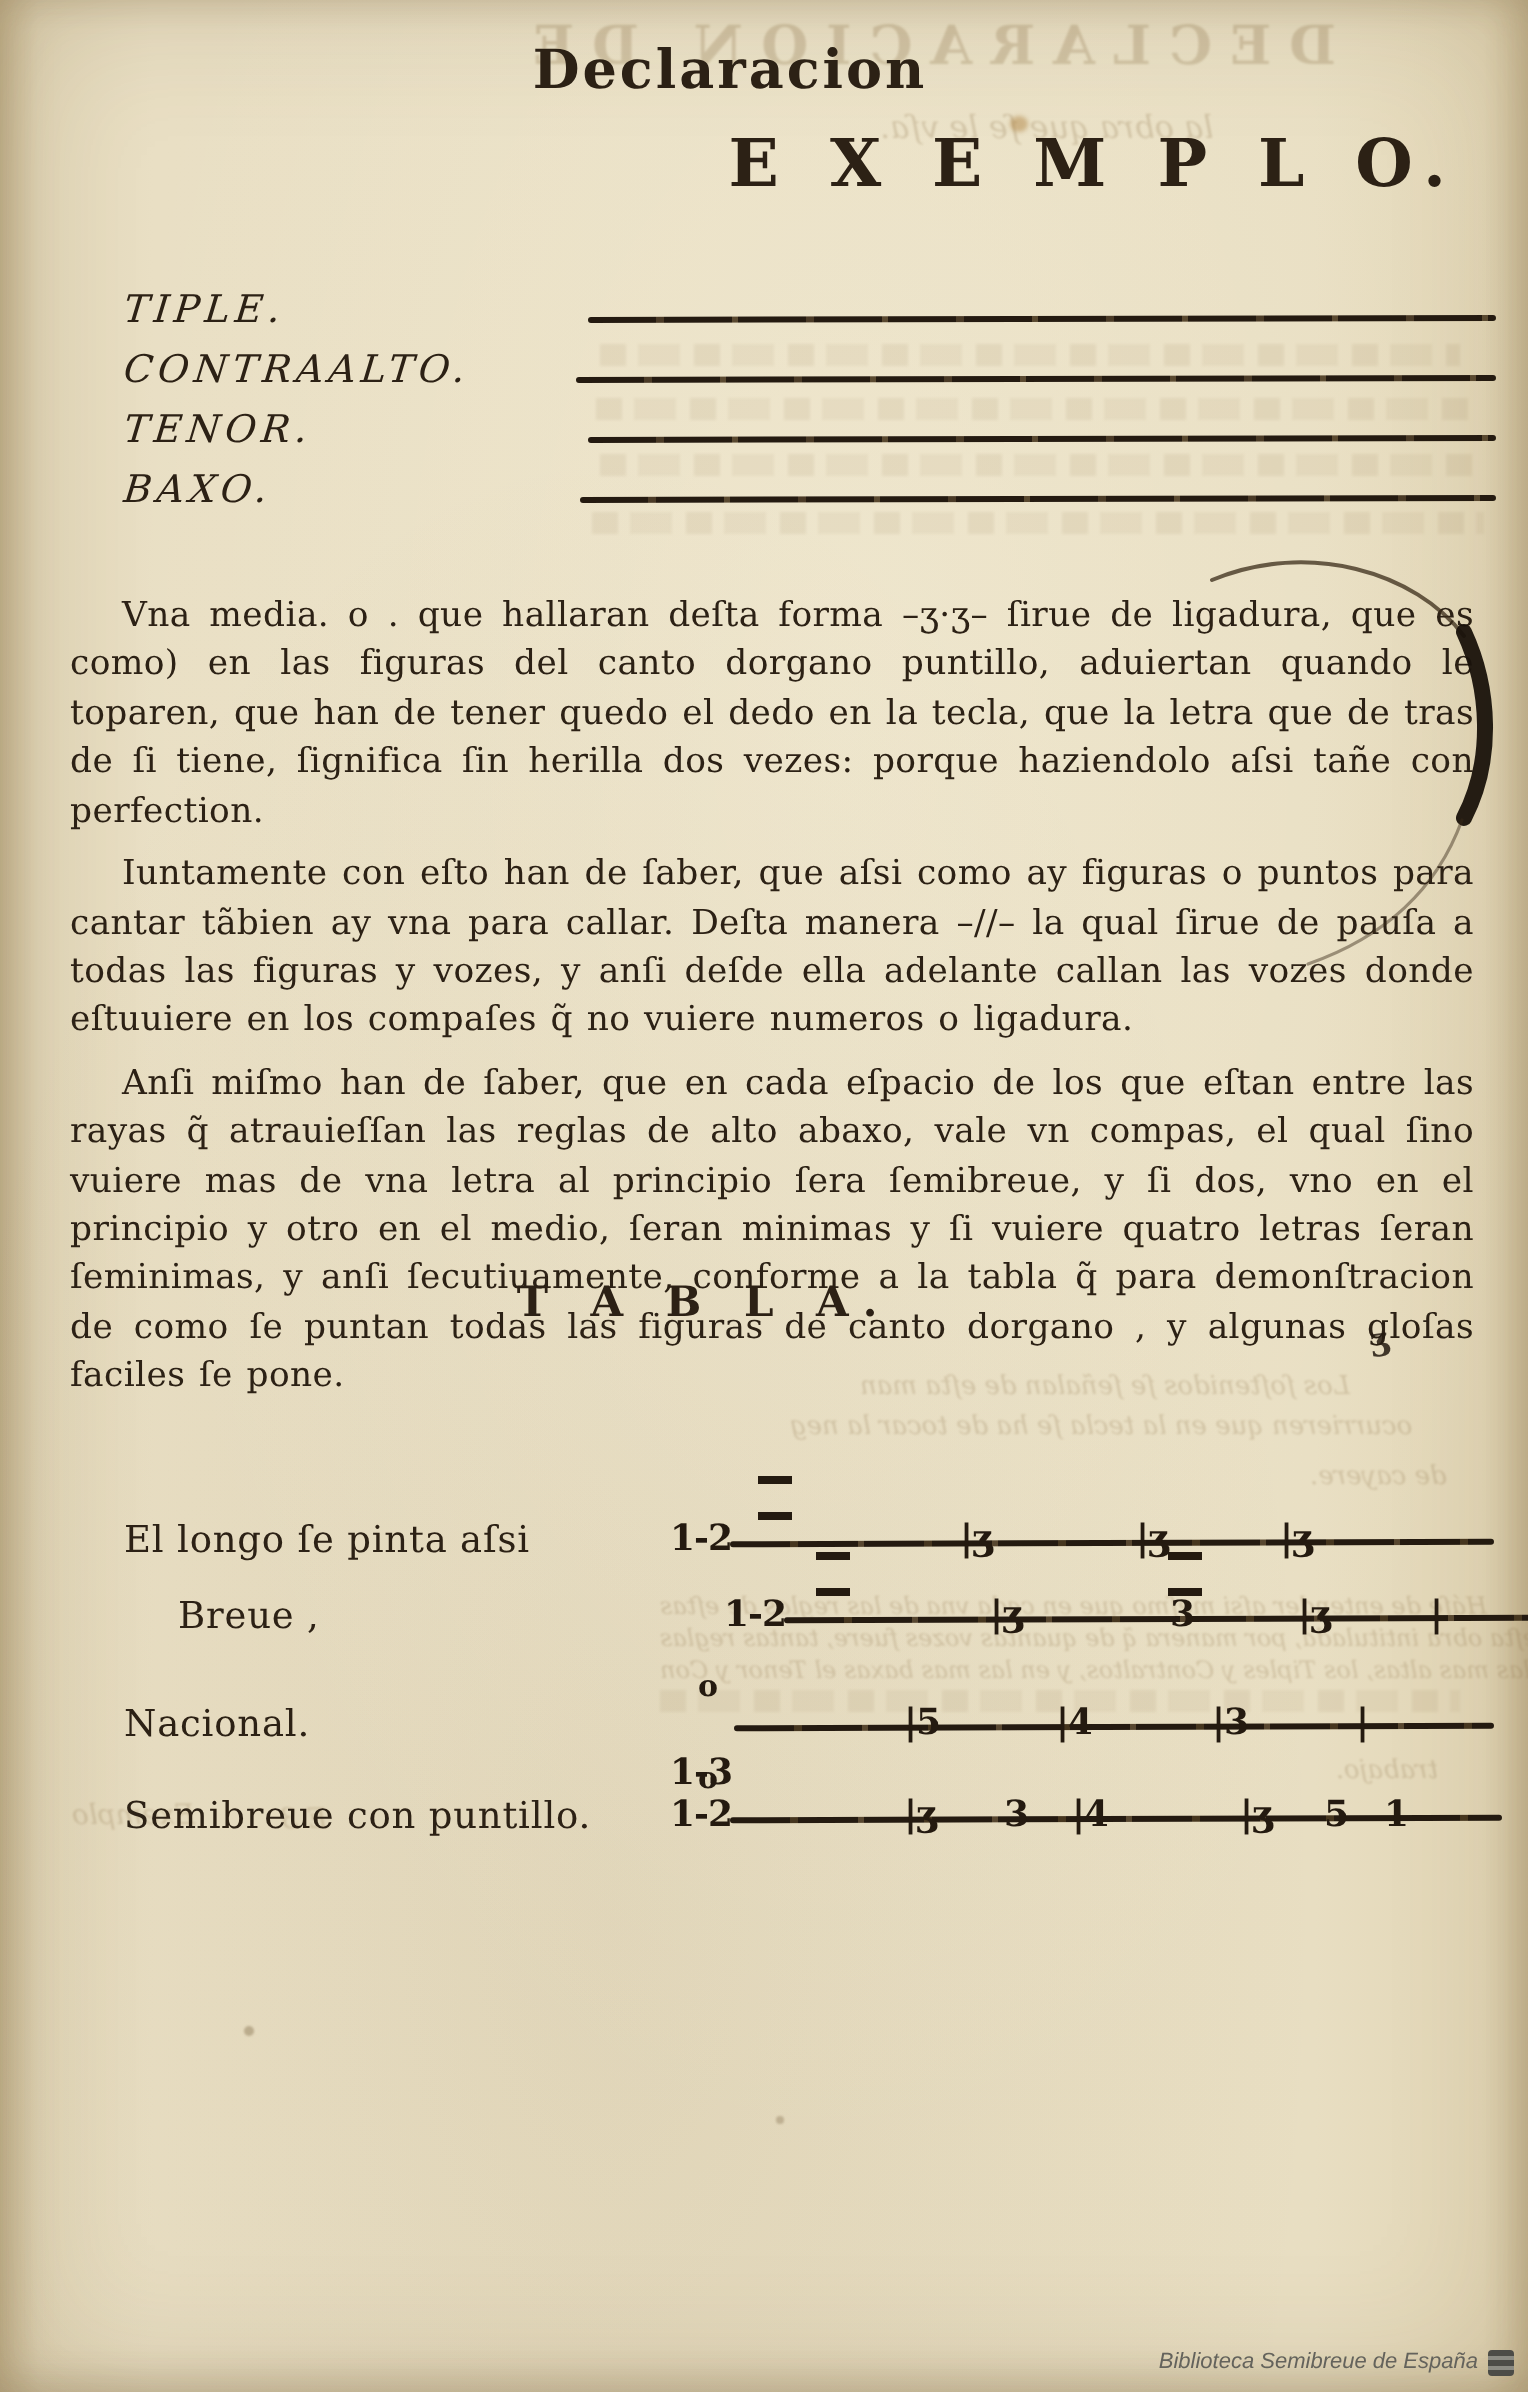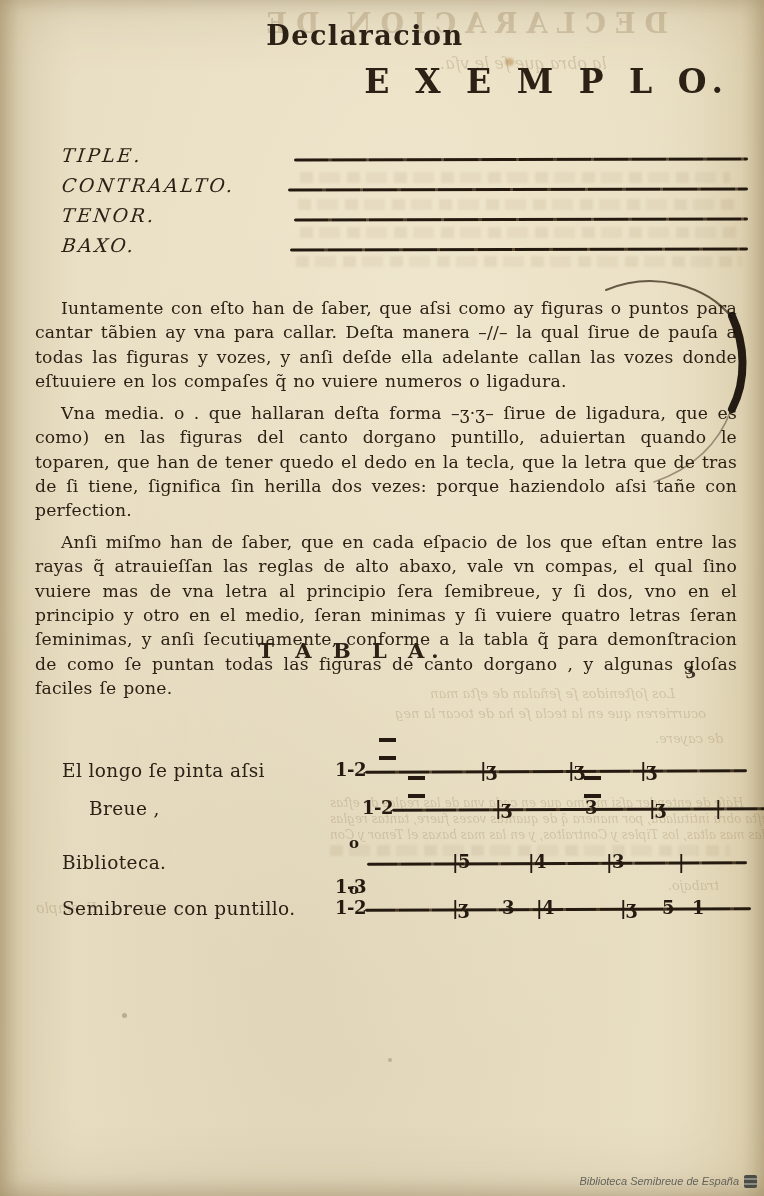--- a/index.html
+++ b/index.html
@@ -134,22 +134,22 @@
         <span class="voice-label">TENOR.</span>
         <div class="voice-line"></div>
       </div>
       <div class="voice-row">
         <span class="voice-label">BAXO.</span>
         <div class="voice-line"></div>
       </div>
     </div>
 
   <div class="paras" id="paras">
+      <p class="body-para">Vna media. o . que hallaran deſta forma  –ʒ·ʒ–  ſirue de ligadura, que es como) en las figuras del canto dorgano puntillo, aduiertan quando le toparen, que han de tener quedo el dedo en la tecla, que la letra que de tras de ſi tiene, ſignifica ſin herilla dos vezes: porque haziendolo aſsi tañe con perfection.</p>
       <p class="body-para">Iuntamente con eſto han de ſaber, que aſsi como ay figuras o puntos para cantar tãbien ay vna para callar. Deſta manera  –//–  la qual ſirue de pauſa a todas las figuras y vozes, y anſi deſde ella adelante callan las vozes donde eſtuuiere en los compaſes q̃ no vuiere numeros o ligadura.</p>
-      <p class="body-para">Vna media. o . que hallaran deſta forma  –ʒ·ʒ–  ſirue de ligadura, que es como) en las figuras del canto dorgano puntillo, aduiertan quando le toparen, que han de tener quedo el dedo en la tecla, que la letra que de tras de ſi tiene, ſignifica ſin herilla dos vezes: porque haziendolo aſsi tañe con perfection.</p>
       <p class="body-para">Anſi miſmo han de ſaber, que en cada eſpacio de los que eſtan entre las rayas q̃ atrauieſſan las reglas de alto abaxo, vale vn compas, el qual ſino vuiere mas de vna letra al principio ſera ſemibreue, y ſi dos, vno en el principio y otro en el medio, ſeran minimas y ſi vuiere quatro letras ſeran ſeminimas, y anſi ſecutiuamente, conforme a la tabla q̃ para demonſtracion de como ſe puntan todas las figuras de canto dorgano , y algunas gloſas faciles ſe pone.</p>
     </div>
 
   <svg class="ink-curve" width="168" height="230" viewBox="0 0 168 230">
     <path d="M10,24 C58,4 112,20 136,52" fill="none" stroke="#3a2b18" stroke-width="2" opacity="0.75" stroke-linecap="round"></path>
     <path d="M136,50 C149,78 151,114 136,143" fill="none" stroke="#19120b" stroke-width="8" opacity="0.95" stroke-linecap="round"></path>
     <path d="M135,144 C123,177 98,202 58,216" fill="none" stroke="#3a2b18" stroke-width="1.6" opacity="0.45" stroke-linecap="round"></path>
   </svg>
 
   <div class="tabla-head">T A B L A.</div>
@@ -173,21 +173,21 @@
           <span class="g-breve" style="left: 46px;"></span>
           <span class="g-breve" style="left: 222px;"></span>
           <span class="tok" style="left: 0px;">1-2</span>
           <span class="tok" style="left: 133px;">|ʒ</span>
           <span class="tok" style="left: 223px;">3</span>
           <span class="tok" style="left: 287px;">|ʒ</span>
           <span class="tok" style="left: 353px;">|</span>
         </div>
       </div>
       <div class="tabla-row row3">
-        <span class="row-label">Biblioteca.</span>
+        <span class="row-label">Nacional.</span>
         <div class="notation">
           <div class="tab-line" style="left: 32px; width: 380px;"></div>
           <span class="g-o" style="left: 14px;">o</span>
           <span class="tok" style="left: 0px; margin-top: 25px;">1-3</span>
           <span class="tok" style="left: 117px;">|5</span>
           <span class="tok" style="left: 193px;">|4</span>
           <span class="tok" style="left: 271px;">|3</span>
           <span class="tok" style="left: 343px;">|</span>
         </div>
       </div>

